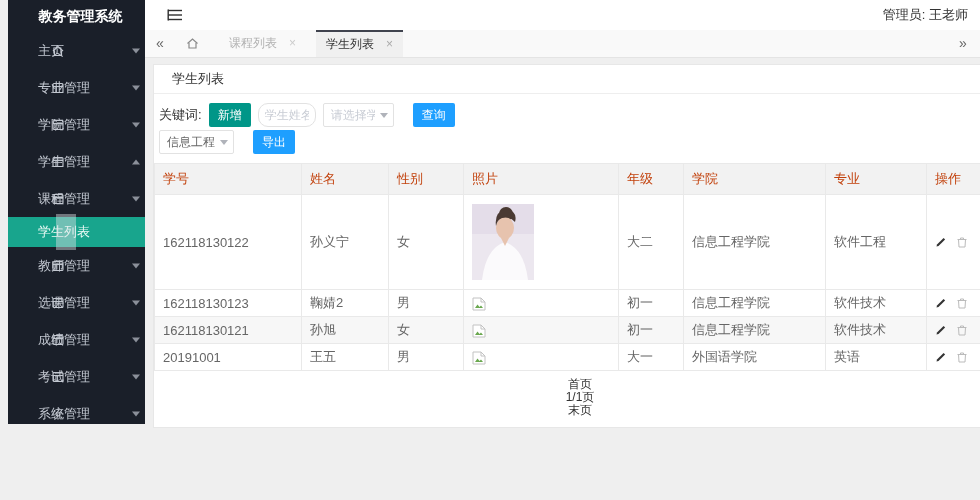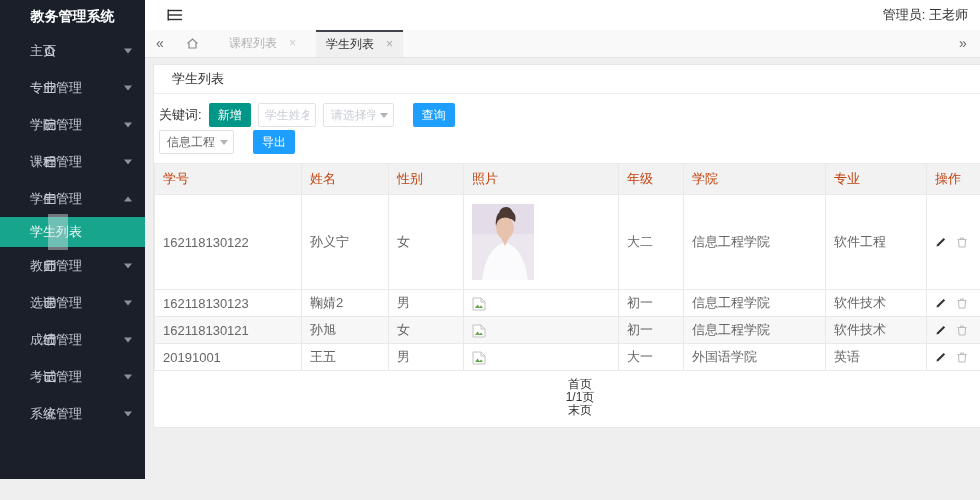--- a/index.html
+++ b/index.html
@@ -1,21 +1,21 @@
 <!DOCTYPE html>
 <html><head>
 <meta charset="utf-8">
 <style>
   html,body{margin:0;padding:0;}
   body{width:980px;height:500px;overflow:hidden;background:#efefef;
        font-family:"Liberation Sans","DejaVu Sans",sans-serif;}
   .app{position:relative;width:980px;height:500px;}
 
   
-  .sidebar{position:absolute;left:0;top:0;width:145px;height:479px;background:#1a1f29;}
+  .sidebar{position:absolute;left:8px;top:0;width:145px;height:424px;background:#1a1f29;}
   .sidebar-title{height:32px;line-height:32px;text-align:center;color:#ffffff;
                  font-size:14px;font-weight:600;}
   .nav-item{position:relative;height:37px;line-height:37px;padding-left:30px;
             color:#c3c8d1;font-size:13px;cursor:pointer;white-space:nowrap;}
   .nav-icon{position:absolute;left:44px;top:50%;transform:translateY(-50%);
             display:flex;align-items:center;}
   .chev{position:absolute;right:13px;top:50%;transform:translateY(-50%);
         width:0;height:0;border-left:4px solid transparent;border-right:4px solid transparent;}
   .chev.down{border-top:5px solid #8b909a;}
   .chev.up{border-bottom:5px solid #8b909a;}
@@ -48,21 +48,21 @@
   .panel-header{height:28px;line-height:28px;padding-left:18px;font-size:13px;
                 color:#333;border-bottom:1px solid #eee;}
 
   .toolbar{padding:6px 0 6px 5px;}
   .toolbar-row{display:flex;align-items:center;gap:7px;margin:3px 0;}
   .kw-label{font-size:13px;color:#333;}
   .btn{height:24px;padding:0 9px;border:none;color:#fff;font-size:12px;
        border-radius:2px;cursor:pointer;font-family:inherit;}
   .btn.green{background:#009688;}
   .btn.blue{background:#1e9fff;margin-left:12px;}
-  .text-input{width:44px;height:22px;border:1px solid #e2e2e2;border-radius:2px;
+  .text-input{width:44px;height:22px;border:1px solid #e2e2e2;border-radius:10px;
               padding:0 6px;font-size:12px;color:#666;font-family:inherit;outline:none;}
   .text-input::placeholder{color:#c8ccd4;}
   .select{height:22px;border:1px solid #e2e2e2;background:#fff;border-radius:2px;
           display:flex;align-items:center;padding:0 18px 0 7px;position:relative;
           font-size:12px;color:#666;cursor:pointer;}
   .select .sel-text{white-space:nowrap;overflow:hidden;display:block;}
   .select.college .sel-text{width:44px;color:#c8ccd4;}
   .sel-arrow{position:absolute;right:5px;top:9px;width:0;height:0;
              border-left:4px solid transparent;border-right:4px solid transparent;
              border-top:5px solid #b0b3ba;}
@@ -126,34 +126,34 @@
     </div>
 
     <div class="nav-item">
       <span class="nav-icon">
         <svg width="12" height="12" viewBox="0 0 12 12">
             <rect x="1" y="1.5" width="10" height="9" rx="1" fill="none" stroke="#c3c8d1" stroke-width="1.1"></rect>
             <line x1="1" y1="4.5" x2="11" y2="4.5" stroke="#c3c8d1" stroke-width="1.1"></line>
             <line x1="4" y1="4.5" x2="4" y2="10.5" stroke="#c3c8d1" stroke-width="1.1"></line>
           </svg>
       </span>
-      <span class="nav-label">课程管理</span>
-      <span class="chev down"></span>
-    </div>
-
-    <div class="nav-item">
-      <span class="nav-icon">
-        <svg width="12" height="12" viewBox="0 0 12 12">
-            <rect x="1" y="1.5" width="10" height="9" rx="1" fill="none" stroke="#c3c8d1" stroke-width="1.1"></rect>
-            <line x1="1" y1="4.5" x2="11" y2="4.5" stroke="#c3c8d1" stroke-width="1.1"></line>
-            <line x1="4" y1="4.5" x2="4" y2="10.5" stroke="#c3c8d1" stroke-width="1.1"></line>
-          </svg>
-      </span>
       <span class="nav-label">学生管理</span>
       <span class="chev up"></span>
+    </div>
+
+    <div class="nav-item">
+      <span class="nav-icon">
+        <svg width="12" height="12" viewBox="0 0 12 12">
+            <rect x="1" y="1.5" width="10" height="9" rx="1" fill="none" stroke="#c3c8d1" stroke-width="1.1"></rect>
+            <line x1="1" y1="4.5" x2="11" y2="4.5" stroke="#c3c8d1" stroke-width="1.1"></line>
+            <line x1="4" y1="4.5" x2="4" y2="10.5" stroke="#c3c8d1" stroke-width="1.1"></line>
+          </svg>
+      </span>
+      <span class="nav-label">课程管理</span>
+      <span class="chev down"></span>
     </div>
 
     <div class="nav-sub">
       <span>学生列表</span>
       <span class="thumb"></span>
     </div>
 
     <div class="nav-item">
       <span class="nav-icon">
         <svg width="12" height="12" viewBox="0 0 12 12">

